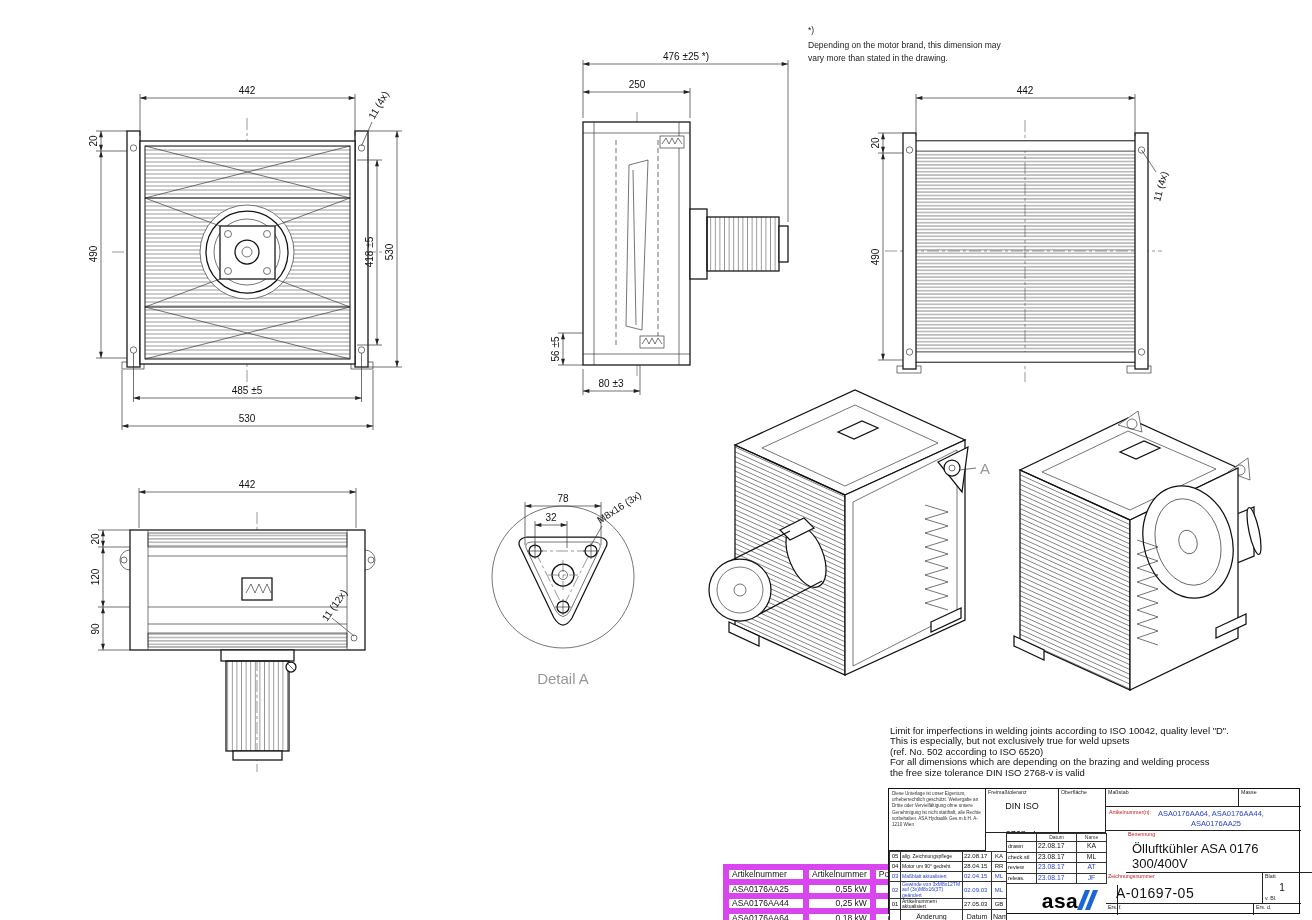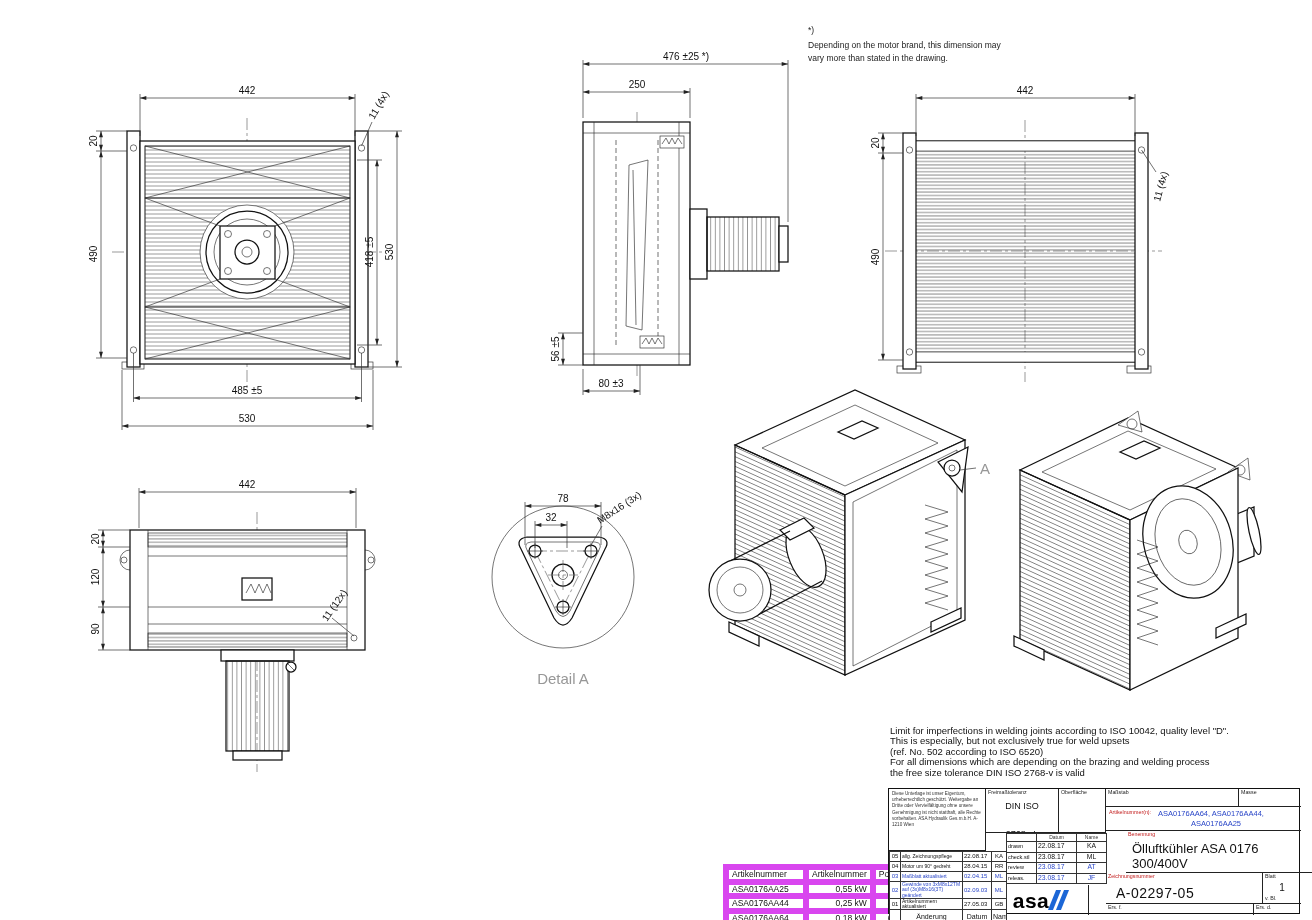--- a/index.html
+++ b/index.html
@@ -466,21 +466,21 @@
       <td class="n blu">AT</td>
     </tr>
     <tr>
       <td>releas.</td>
       <td class="d blu">23.08.17</td>
       <td class="n blu">JF</td>
     </tr>
   </tbody>
       </table>
 
-  <div class="cell bR" style="left:100px;top:96px;width:100px;height:30px;">
+  <div class="cell bR" style="left:129px;top:96px;width:100px;height:30px;">
     <div class="logo">
       <span class="logo-txt">asa</span>
       <span class="slash"></span>
       <span class="slash"></span>
     </div>
   </div>
 
   <div class="cell bR bB" style="left:217px;top:0;width:133px;height:18px;">
     <span class="lab" style="position:absolute;left:0;top:0;">Maßstab</span>
     <span style="position:absolute;left:32px;top:22px;font-size:15px;">1:5 (1:2,5)</span>
@@ -496,21 +496,21 @@
   </div>
 
   <div class="cell bB" style="left:217px;top:42px;width:195px;height:42px;margin-left:20px;">
     <span class="lab red">Benennung</span>
     <div style="position:absolute;left:6px;top:10px;font-size:13px;">Ölluftkühler ASA 0176</div>
     <div style="position:absolute;left:6px;top:25px;font-size:13px;">300/400V</div>
   </div>
 
   <div class="cell bR" style="left:217px;top:84px;width:157px;height:30px;">
     <span class="lab red">Zeichnungsnummer</span>
-    <div style="position:absolute;left:10px;top:12px;font-size:14px;letter-spacing:0.5px;">A-02297-05</div>
+    <div style="position:absolute;left:10px;top:12px;font-size:14px;letter-spacing:0.5px;">A-01697-05</div>
   </div>
 
   <div class="cell" style="left:374px;top:84px;width:38px;height:30px;">
     <span class="lab">Blatt</span>
     <div style="position:absolute;left:0;top:9px;width:100%;text-align:center;font-size:10px;">1</div>
     <span class="lab" style="position:absolute;left:0;bottom:0;">v. Bl.</span>
   </div>
 
   <div class="cell bR" style="left:217px;top:114px;width:148px;height:12px;border-top:1px solid #222;">
     <span class="lab">Ers. f.</span>

